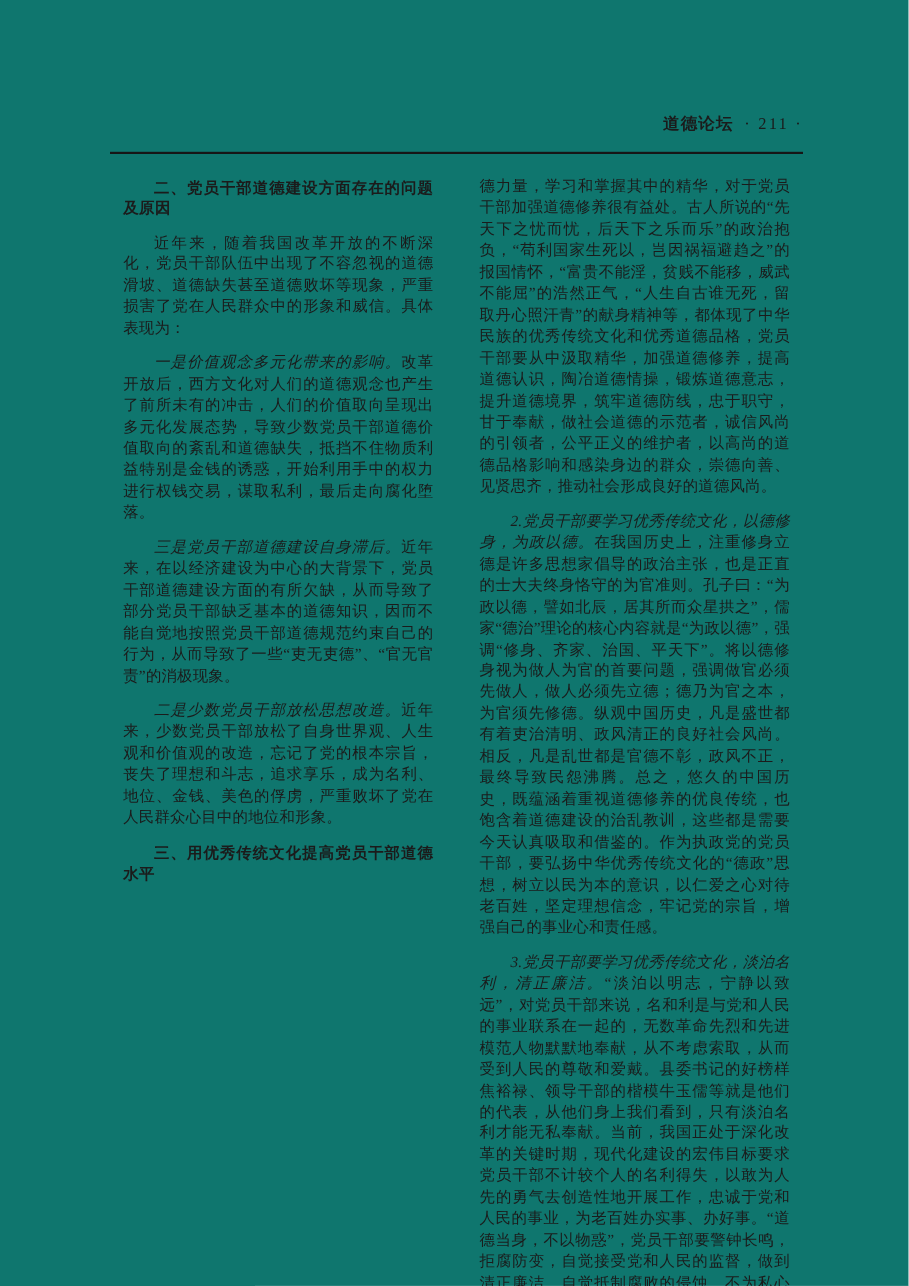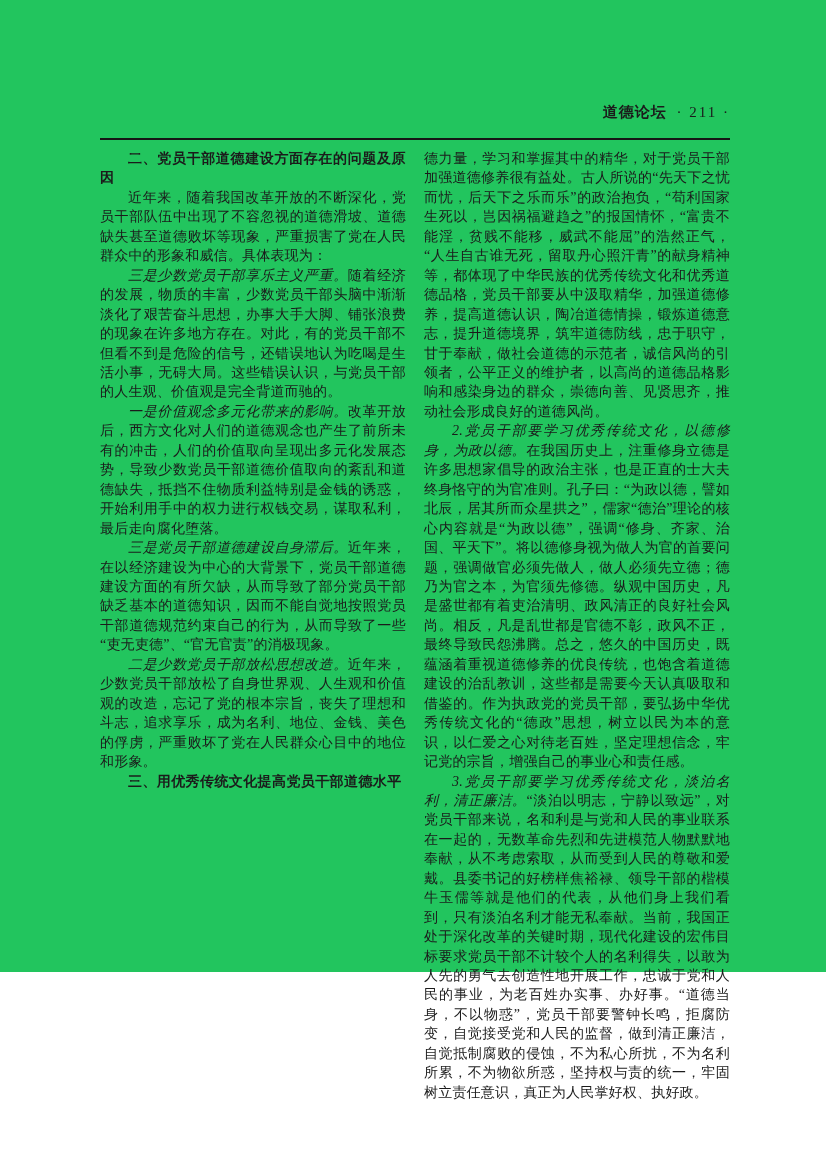--- a/index.html
+++ b/index.html
@@ -12,22 +12,22 @@
     height: 1169px;
     font-family: "Liberation Serif", "DejaVu Serif", serif;
     color: #1b1b1b;
     position: relative;
     overflow: hidden;
   }
   .page {
     position: absolute;
     top: 0; left: 0;
     width: 826px;
-    height: 972px;
-    background: #22c55e;
+    height: 1169px;
+    background: #0f766e;
   }
   
   .running-head {
     position: absolute;
     top: 103px;
     left: 100px;
     width: 630px;
     text-align: right;
     font-size: 15px;
     white-space: nowrap;
@@ -61,21 +61,21 @@
   }
   .col {
     width: 306px;
     font-size: 14px;
     line-height: 19.45px;
     text-align: justify;
     text-justify: inter-character;
     letter-spacing: 0.2px;
   }
   p.para {
-    margin: 0;
+    margin: 12px;
     padding: 0;
     text-indent: 2em;
   }
   p.para.heading {
     font-family: "Liberation Sans", "DejaVu Sans", sans-serif;
     font-weight: bold;
     letter-spacing: 0.4px;
   }
   p.para.continuation {
     text-indent: 0;
@@ -93,21 +93,20 @@
     <span class="journal-name">道德论坛</span>
     <span class="page-number">· 211 ·</span>
   </div>
 
   <div class="head-rule"></div>
 
   <div class="content">
     <div class="col" id="col-left">
         <p class="para heading"><span>二、党员干部道德建设方面存在的问题及原因</span></p>
         <p class="para normal"><span>近年来，随着我国改革开放的不断深化，党员干部队伍中出现了不容忽视的道德滑坡、道德缺失甚至道德败坏等现象，严重损害了党在人民群众中的形象和威信。具体表现为：</span></p>
-        <p class="para normal"><span class="lead">三是少数党员干部享乐主义严重。</span><span>随着经济的发展，物质的丰富，少数党员干部头脑中渐渐淡化了艰苦奋斗思想，办事大手大脚、铺张浪费的现象在许多地方存在。对此，有的党员干部不但看不到是危险的信号，还错误地认为吃喝是生活小事，无碍大局。这些错误认识，与党员干部的人生观、价值观是完全背道而驰的。</span></p>
         <p class="para normal"><span class="lead">一是价值观念多元化带来的影响。</span><span>改革开放后，西方文化对人们的道德观念也产生了前所未有的冲击，人们的价值取向呈现出多元化发展态势，导致少数党员干部道德价值取向的紊乱和道德缺失，抵挡不住物质利益特别是金钱的诱惑，开始利用手中的权力进行权钱交易，谋取私利，最后走向腐化堕落。</span></p>
         <p class="para normal"><span class="lead">三是党员干部道德建设自身滞后。</span><span>近年来，在以经济建设为中心的大背景下，党员干部道德建设方面的有所欠缺，从而导致了部分党员干部缺乏基本的道德知识，因而不能自觉地按照党员干部道德规范约束自己的行为，从而导致了一些“吏无吏德”、“官无官责”的消极现象。</span></p>
         <p class="para normal"><span class="lead">二是少数党员干部放松思想改造。</span><span>近年来，少数党员干部放松了自身世界观、人生观和价值观的改造，忘记了党的根本宗旨，丧失了理想和斗志，追求享乐，成为名利、地位、金钱、美色的俘虏，严重败坏了党在人民群众心目中的地位和形象。</span></p>
         <p class="para heading"><span>三、用优秀传统文化提高党员干部道德水平</span></p>
       </div>
     <div class="col" id="col-right">
         <p class="para continuation"><span>德力量，学习和掌握其中的精华，对于党员干部加强道德修养很有益处。古人所说的“先天下之忧而忧，后天下之乐而乐”的政治抱负，“苟利国家生死以，岂因祸福避趋之”的报国情怀，“富贵不能淫，贫贱不能移，威武不能屈”的浩然正气，“人生自古谁无死，留取丹心照汗青”的献身精神等，都体现了中华民族的优秀传统文化和优秀道德品格，党员干部要从中汲取精华，加强道德修养，提高道德认识，陶冶道德情操，锻炼道德意志，提升道德境界，筑牢道德防线，忠于职守，甘于奉献，做社会道德的示范者，诚信风尚的引领者，公平正义的维护者，以高尚的道德品格影响和感染身边的群众，崇德向善、见贤思齐，推动社会形成良好的道德风尚。</span></p>
         <p class="para normal"><span class="lead">2.党员干部要学习优秀传统文化，以德修身，为政以德。</span><span>在我国历史上，注重修身立德是许多思想家倡导的政治主张，也是正直的士大夫终身恪守的为官准则。孔子曰：“为政以德，譬如北辰，居其所而众星拱之”，儒家“德治”理论的核心内容就是“为政以德”，强调“修身、齐家、治国、平天下”。将以德修身视为做人为官的首要问题，强调做官必须先做人，做人必须先立德；德乃为官之本，为官须先修德。纵观中国历史，凡是盛世都有着吏治清明、政风清正的良好社会风尚。相反，凡是乱世都是官德不彰，政风不正，最终导致民怨沸腾。总之，悠久的中国历史，既蕴涵着重视道德修养的优良传统，也饱含着道德建设的治乱教训，这些都是需要今天认真吸取和借鉴的。作为执政党的党员干部，要弘扬中华优秀传统文化的“德政”思想，树立以民为本的意识，以仁爱之心对待老百姓，坚定理想信念，牢记党的宗旨，增强自己的事业心和责任感。</span></p>
         <p class="para normal"><span class="lead">3.党员干部要学习优秀传统文化，淡泊名利，清正廉洁。</span><span>“淡泊以明志，宁静以致远”，对党员干部来说，名和利是与党和人民的事业联系在一起的，无数革命先烈和先进模范人物默默地奉献，从不考虑索取，从而受到人民的尊敬和爱戴。县委书记的好榜样焦裕禄、领导干部的楷模牛玉儒等就是他们的代表，从他们身上我们看到，只有淡泊名利才能无私奉献。当前，我国正处于深化改革的关键时期，现代化建设的宏伟目标要求党员干部不计较个人的名利得失，以敢为人先的勇气去创造性地开展工作，忠诚于党和人民的事业，为老百姓办实事、办好事。“道德当身，不以物惑”，党员干部要警钟长鸣，拒腐防变，自觉接受党和人民的监督，做到清正廉洁，自觉抵制腐败的侵蚀，不为私心所扰，不为名利所累，不为物欲所惑，坚持权与责的统一，牢固树立责任意识，真正为人民掌好权、执好政。</span></p>
       </div>

